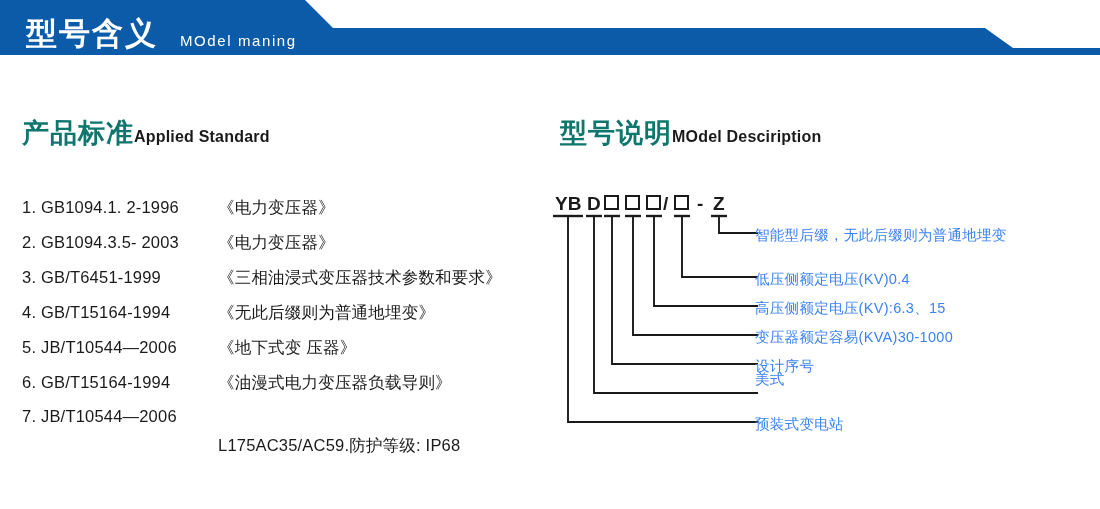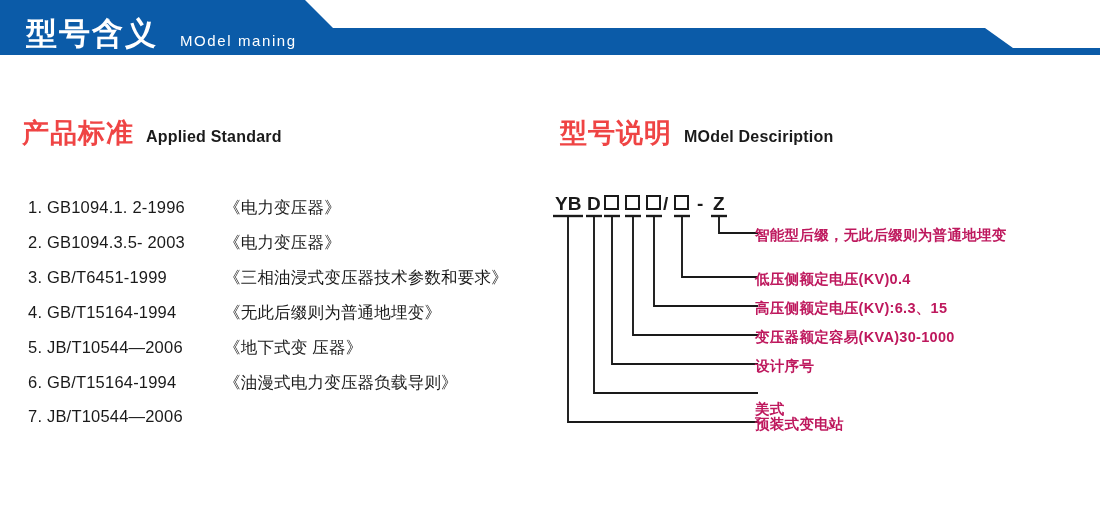--- a/index.html
+++ b/index.html
@@ -61,37 +61,36 @@
   .sec-head {
     position: absolute;
     left: 22px;
     top: 10px;
     white-space: nowrap;
   }
   #right-col .sec-head { left: 15px; }
   .sec-head .cn {
     font-size: 27px;
     font-weight: 700;
-    color: #ef4444;
+    color: #0f766e;
     letter-spacing: 1px;
     vertical-align: baseline;
   }
   .sec-head .en {
     font-size: 16px;
     font-weight: 600;
     color: #1a1a1a;
-    margin-left: 12px;
     letter-spacing: 0.2px;
     vertical-align: baseline;
   }
 
   
   #std-list {
     position: absolute;
-    left: 28px;
+    left: 22px;
     top: 92px;
     width: 520px;
   }
   .std-item {
     display: flex;
     align-items: baseline;
     font-size: 16.5px;
     color: #1a1a1a;
     margin-bottom: 13px;
     white-space: nowrap;
@@ -148,22 +147,22 @@
   #desc-labels {
     position: absolute;
     left: 210px;
     top: 75px;
     width: 345px;
   }
   .desc-row {
     position: absolute;
     left: 0;
     font-size: 14.5px;
-    font-weight: 700;
-    color: #be185d;
+    font-weight: 400;
+    color: #3b82f6;
     white-space: nowrap;
     letter-spacing: 0.3px;
   }
 </style>
 </head>
 <body>
 
 <div id="banner">
   <svg width="1100" height="62" viewBox="0 0 1100 62" xmlns="http://www.w3.org/2000/svg">
     <path d="M0,0 L305,0 L333,28 L985,28 L1013,48 L1100,48 L1100,55 L0,55 Z" fill="#0b5ba8"></path>
@@ -207,20 +206,21 @@
 
     <div class="std-item">
       <span class="std-code">6. GB/T15164-1994</span>
       <span class="std-title">《油漫式电力变压器负载导则》</span>
     </div>
 
     <div class="std-item">
       <span class="std-code">7. JB/T10544—2006</span>
     </div>
 
+    <div class="std-cont">L175AC35/AC59.防护等级: IP68</div>
   </div>
 </div>
 
 <div id="right-col">
 
   <div class="sec-head">
     <span class="cn">型号说明</span><span class="en">MOdel Desciription</span>
   </div>
 
   <div id="model-diagram">
@@ -253,16 +253,16 @@
       <path class="lead-line" d="M23,36  L23,242  L213,242"></path>
     </svg>
   </div>
 
   <div id="desc-labels">
     <div class="desc-row" style="top:46px">智能型后缀，无此后缀则为普通地埋变</div>
     <div class="desc-row" style="top:90px">低压侧额定电压(KV)0.4</div>
     <div class="desc-row" style="top:119px">高压侧额定电压(KV):6.3、15</div>
     <div class="desc-row" style="top:148px">变压器额定容易(KVA)30-1000</div>
     <div class="desc-row" style="top:177px">设计序号</div>
-    <div class="desc-row" style="top:220px">美式</div>
+    <div class="desc-row" style="top:190px">美式</div>
     <div class="desc-row" style="top:235px">预装式变电站</div>
   </div>
 </div>
 
 </body></html>

